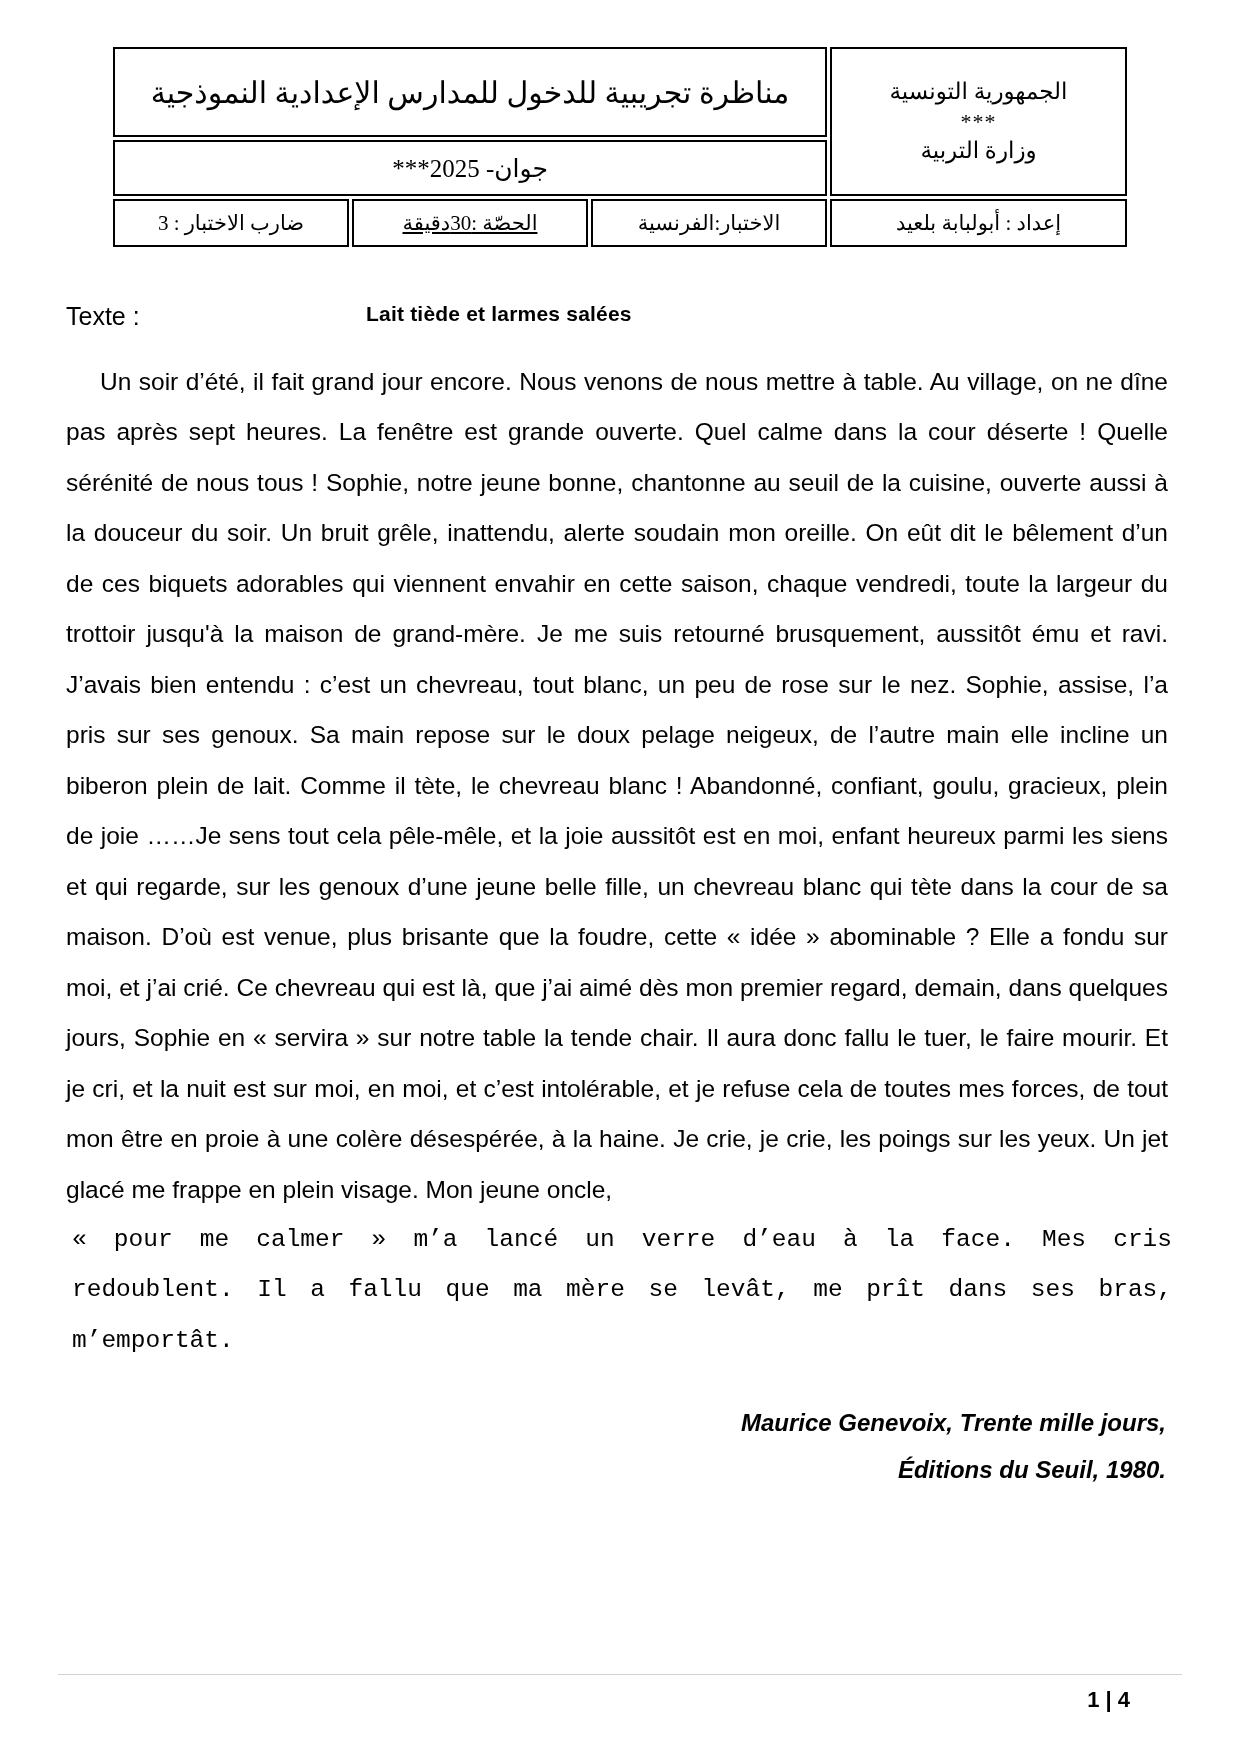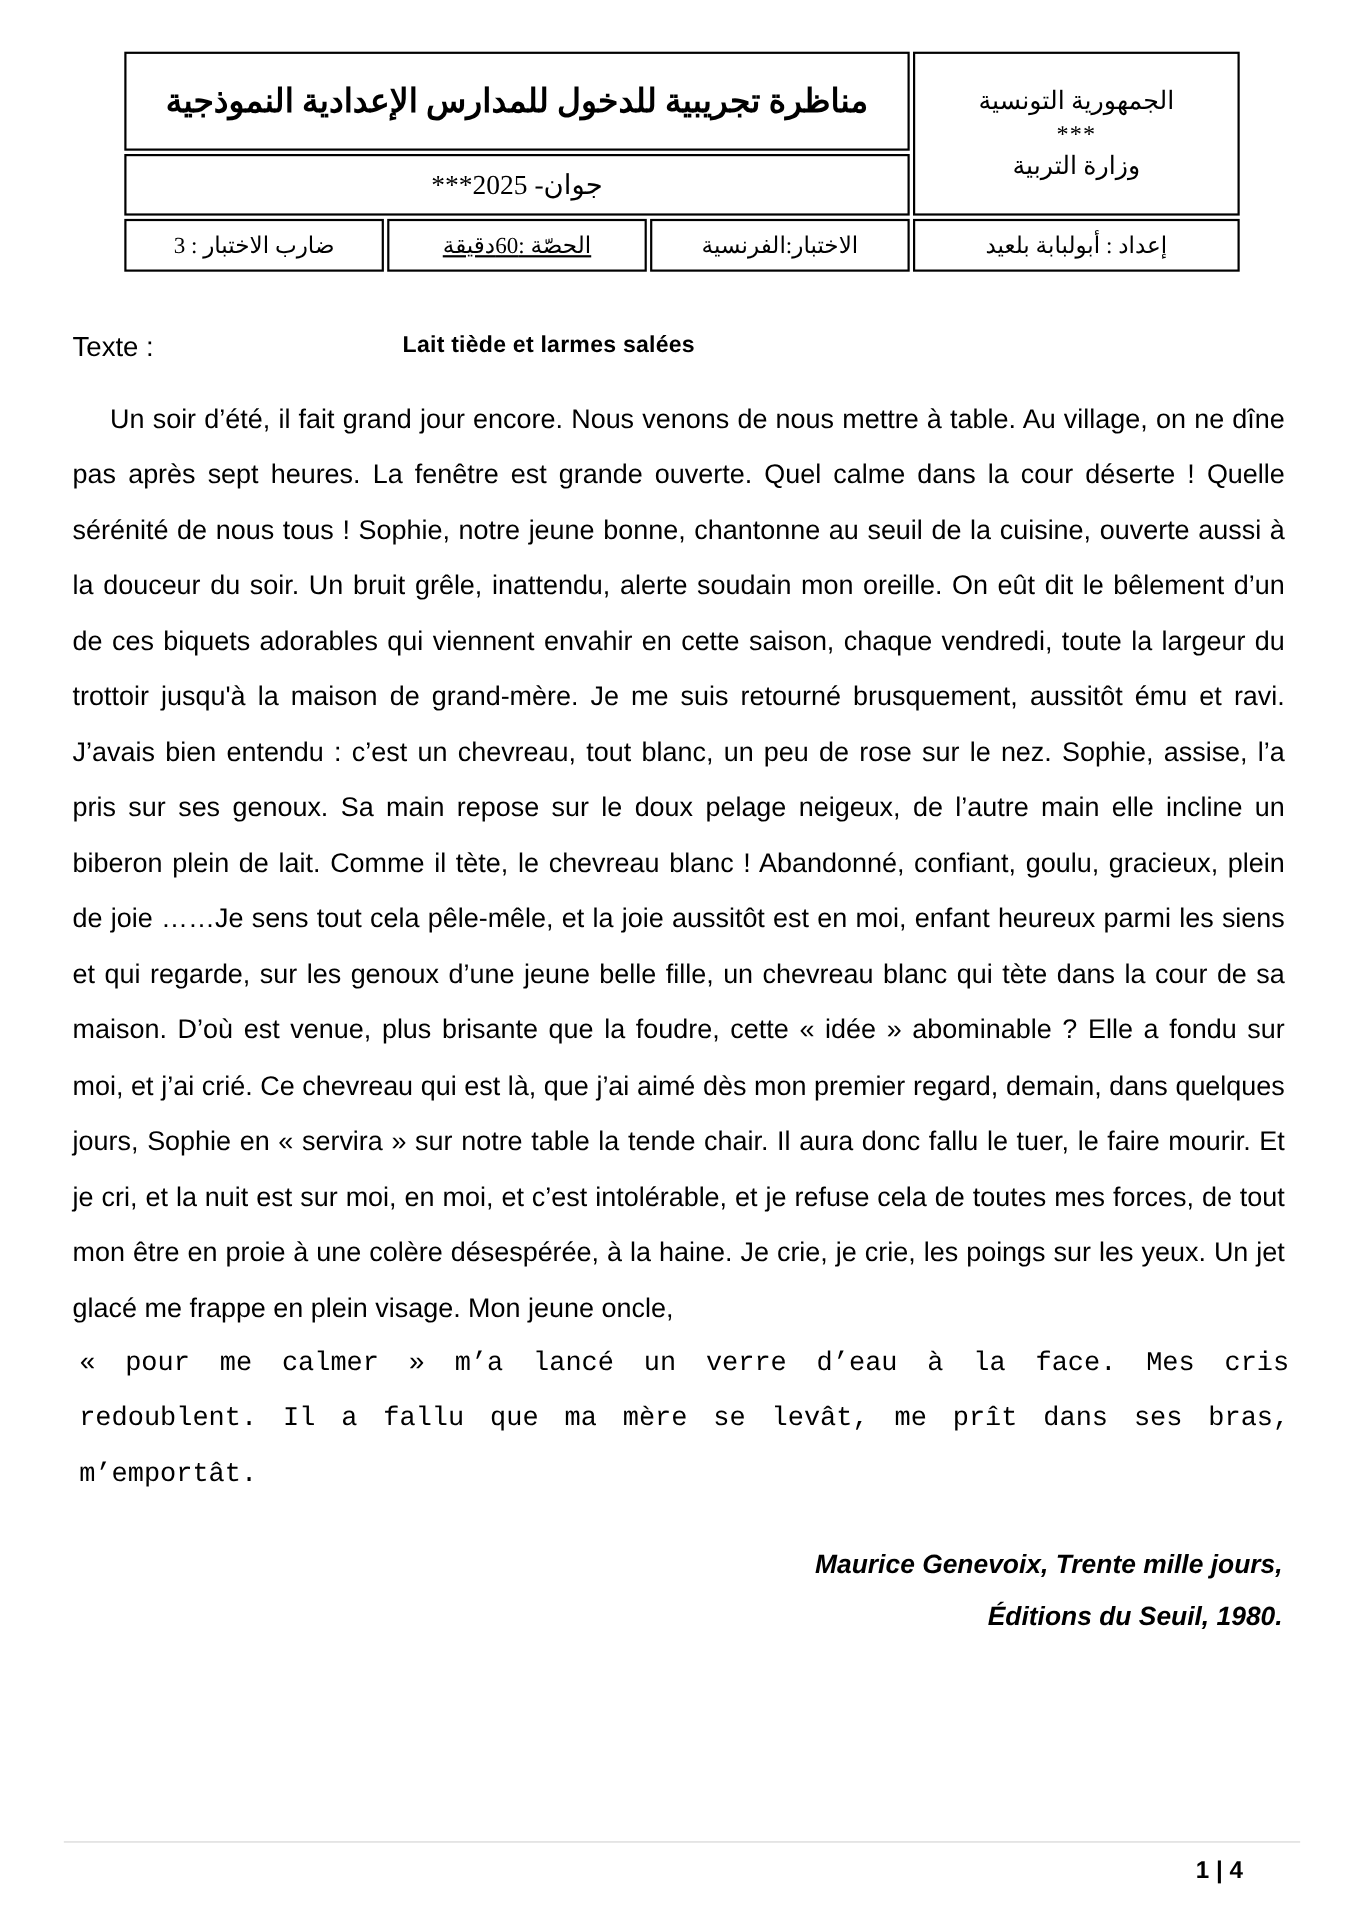--- a/index.html
+++ b/index.html
@@ -47,21 +47,21 @@
     font-size: 23px;
     line-height: 1.32;
     padding: 16px 4px !important;
   }
   .cell-ministry .stars {
     letter-spacing: 1px;
     font-size: 22px;
   }
   .cell-title {
     font-size: 30px;
-    font-weight: bold;
+    font-weight: normal;
     height: 78px;
     padding: 4px 8px !important;
   }
   .cell-session {
     font-size: 25px;
     height: 48px;
   }
   .row3 td {
     font-size: 21px;
     height: 38px;
@@ -157,21 +157,21 @@
         </td>
         <td class="cell-title" colspan="3">مناظرة تجريبية للدخول للمدارس الإعدادية النموذجية</td>
       </tr>
       <tr>
         <td class="cell-session" colspan="3">جوان- 2025***</td>
       </tr>
       <tr class="row3">
         <td class="w-prep">إعداد : أبولبابة بلعيد</td>
         <td class="w-exam">الاختبار:الفرنسية</td>
         <td class="w-dur">
-          <span class="u">الحصّة :</span><span class="u">60</span><span class="u">دقيقة</span>
+          <span class="u">الحصّة :</span><span class="u">30</span><span class="u">دقيقة</span>
         </td>
         <td class="w-coef">ضارب الاختبار : 3</td>
       </tr>
     </tbody>
   </table>
 
   <div class="doc-body">
 
     <div class="texte-row">
       <span class="texte-label">Texte :</span>

